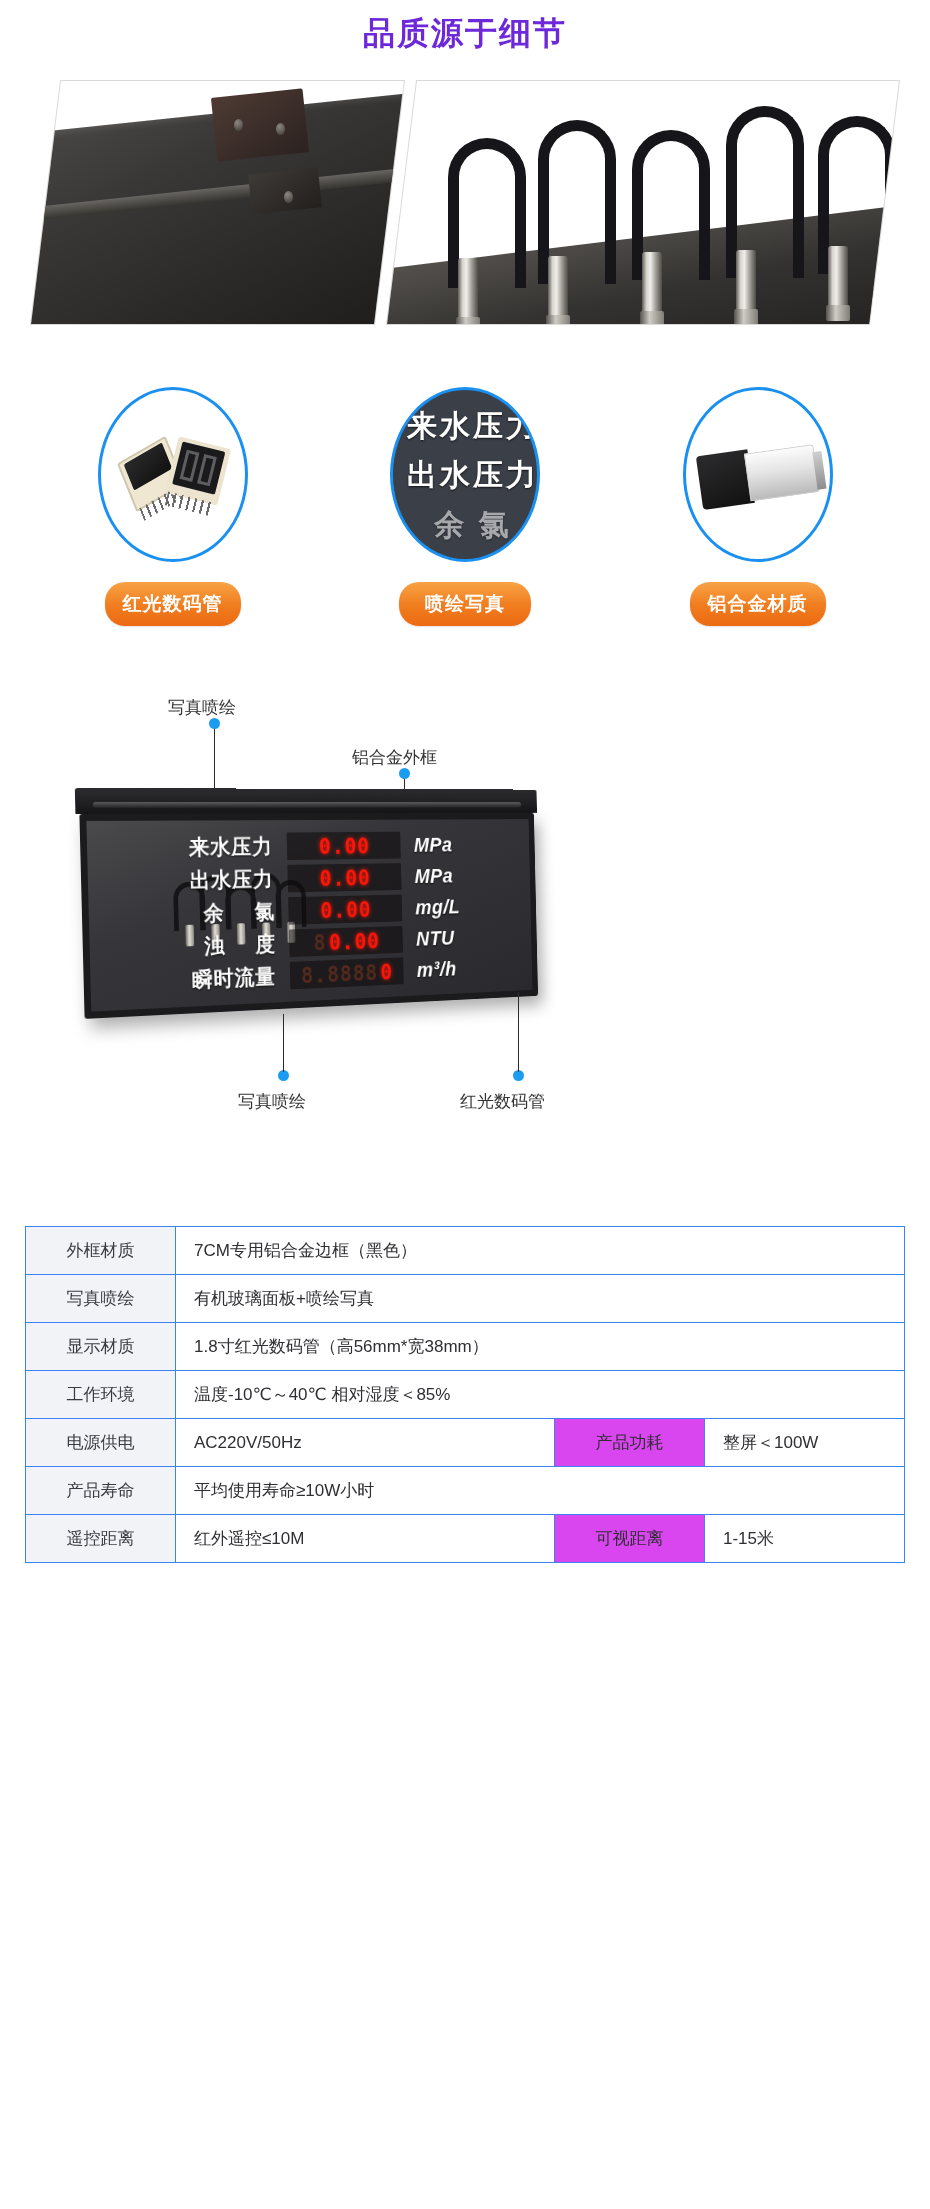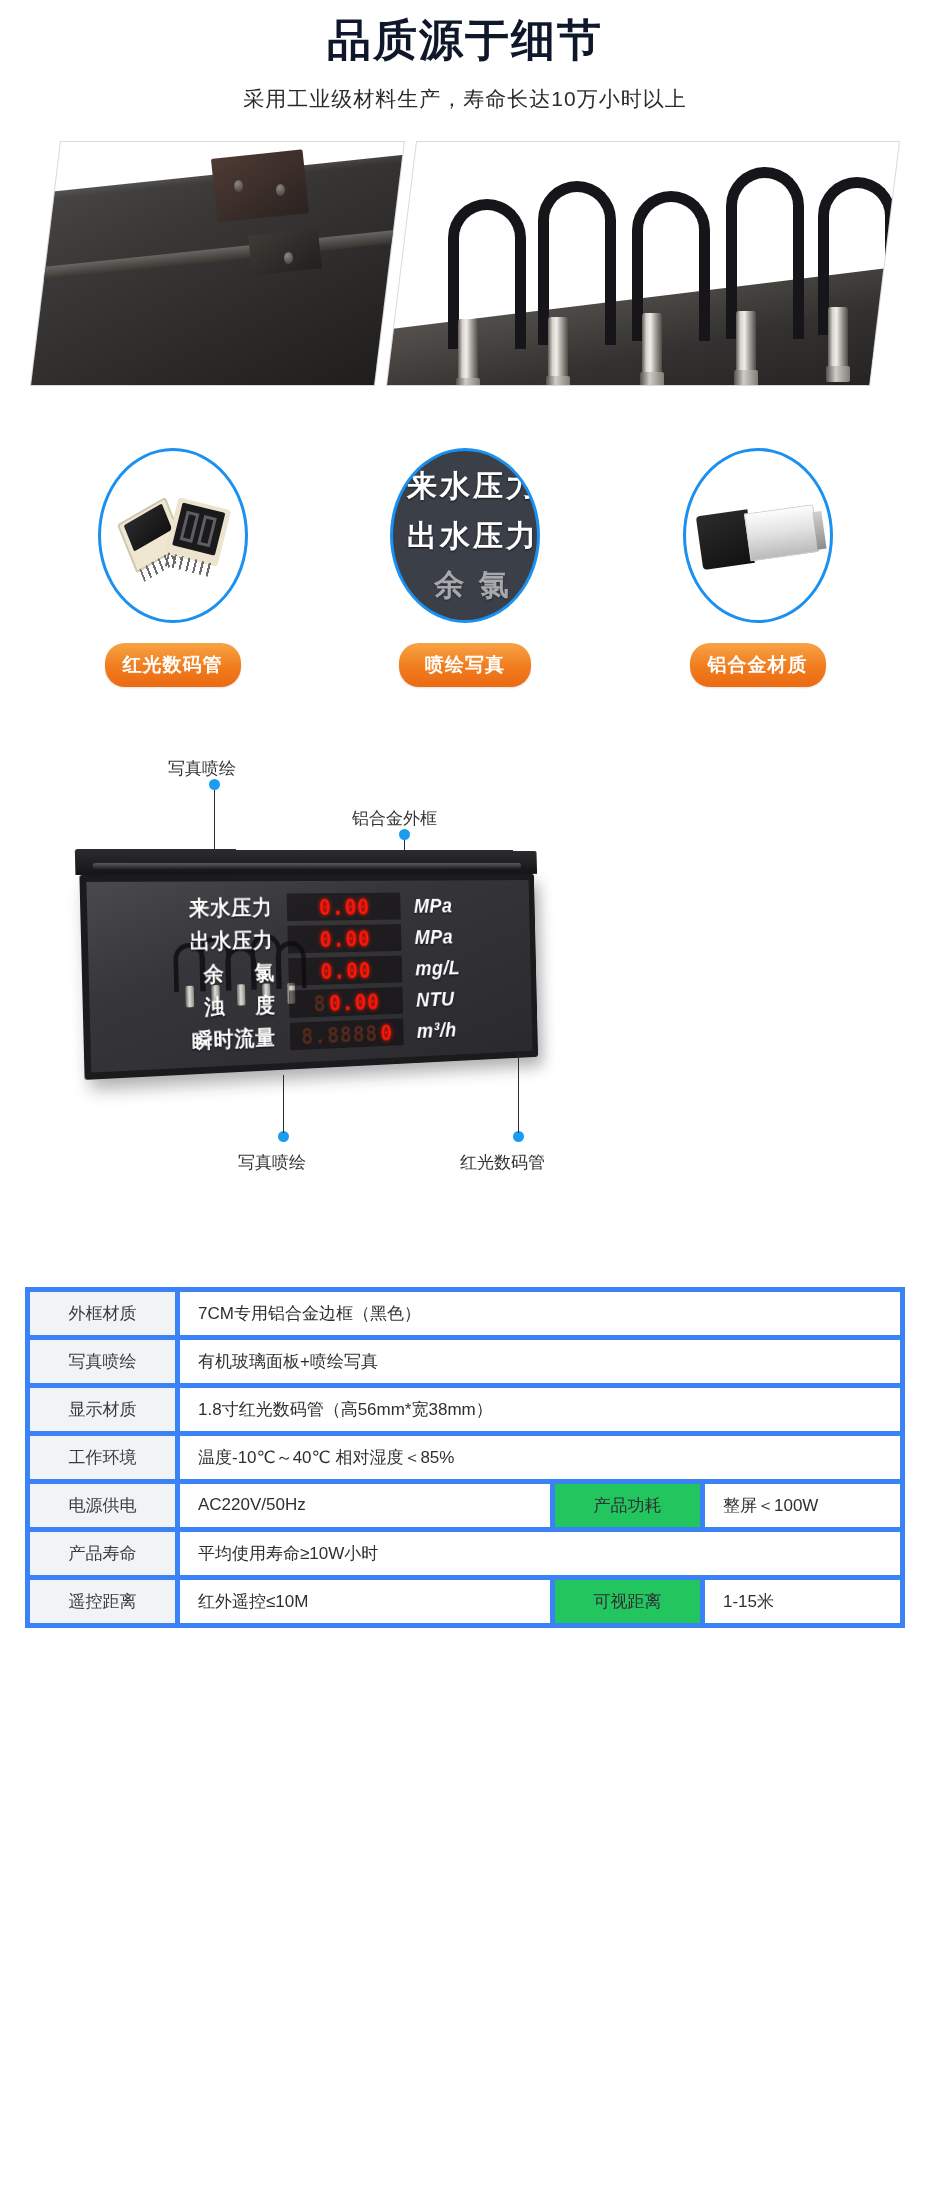--- a/index.html
+++ b/index.html
@@ -7,24 +7,24 @@
     width: 930px;
     background: #ffffff;
     font-family: "Liberation Sans", "DejaVu Sans", sans-serif;
     color: #222;
   }
   body { width: 930px; height: 2209px; position: relative; overflow: hidden; }
 
   
   .header { text-align: center; padding-top: 14px; }
   .header-title {
-    font-size: 44px;
+    font-size: 32px;
     font-weight: bold;
     letter-spacing: 2px;
-    color: #0f172a;
+    color: #6d28d9;
     line-height: 1.2;
   }
   .header-sub {
     font-size: 21px;
     color: #2b2b2b;
     margin-top: 18px;
     letter-spacing: 1px;
   }
 
   
@@ -302,41 +302,40 @@
 
   
   .spec-wrap { width: 880px; margin: 40px auto 0; }
   table.spec {
     width: 100%;
     border-collapse: collapse;
     font-size: 17px;
     color: #2f2f33;
   }
   table.spec td {
-    border: 5px solid #3b82f6;
+    border: 1px solid #3b82f6;
     height: 48px;
     padding: 0 18px;
     vertical-align: middle;
   }
   td.k {
     width: 150px;
     background: #f2f3f7;
     text-align: center;
     color: #3a3a40;
   }
-  td.k2 { width: 150px; background: #22c55e; text-align: center; }
+  td.k2 { width: 150px; background: #d946ef; text-align: center; }
   td.v  { background: #ffffff; }
   td.v2 { width: 200px; background: #ffffff; }
 </style>
 </head>
 <body>
 
 <div class="header">
   <div class="header-title">品质源于细节</div>
-  <div class="header-sub">采用工业级材料生产，寿命长达10万小时以上</div>
 </div>
 
 <div class="photo-strip">
   <div class="photo photo-left">
     <div class="photo-inner">
       <div class="metal-box"></div>
       <div class="bracket"></div>
       <div class="tab2"></div>
       <div class="screw s1"></div>
       <div class="screw s2"></div>

